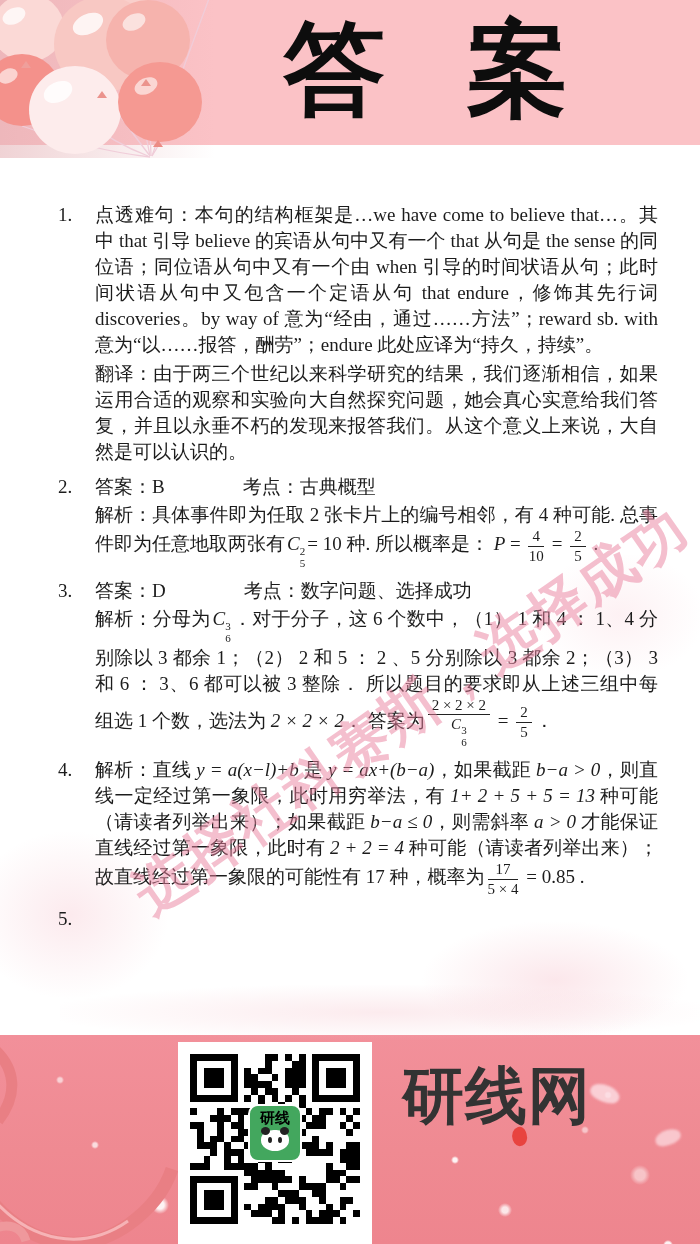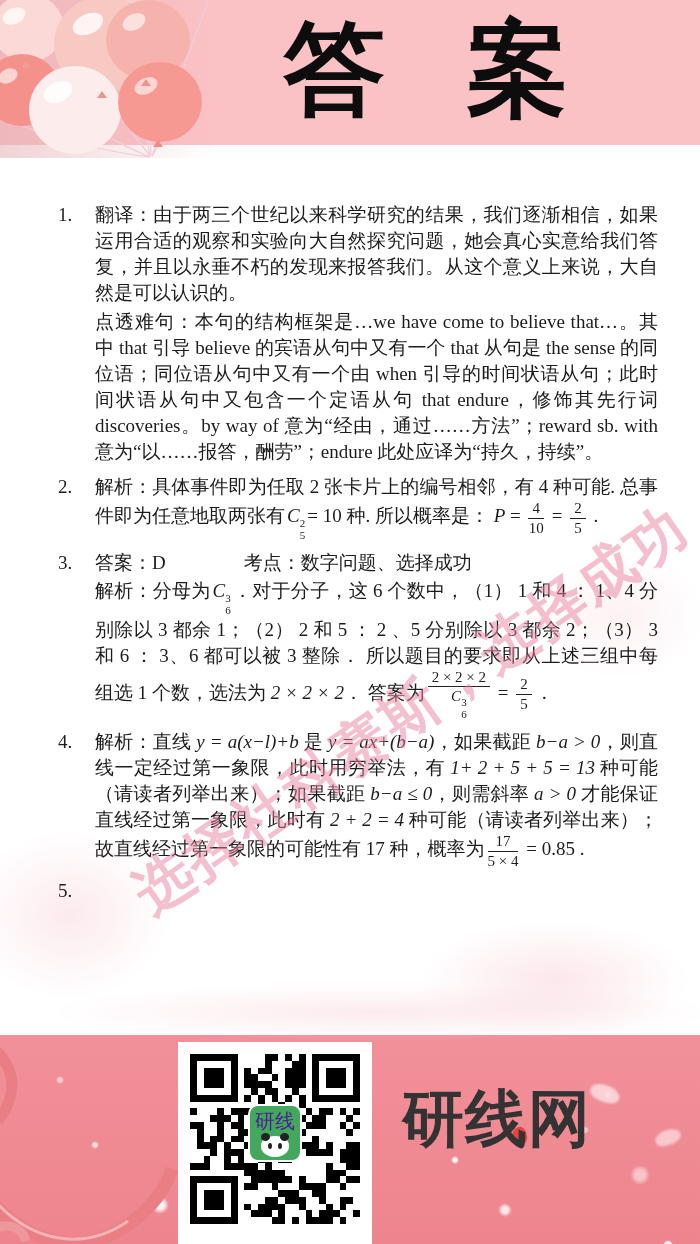--- a/index.html
+++ b/index.html
@@ -68,29 +68,29 @@
   .pt1{left:590px;top:50px;width:30px;height:17px;background:rgba(252,219,224,.85);border-radius:60% 50% 55% 40%;transform:rotate(25deg);filter:blur(1px);}
   .pt2{left:655px;top:95px;width:26px;height:15px;background:rgba(252,219,224,.75);border-radius:60% 50% 55% 40%;transform:rotate(-15deg);filter:blur(1px);}
   .pt3{left:512px;top:92px;width:15px;height:19px;background:#e8433f;border-radius:60% 40% 55% 45%;transform:rotate(-18deg);}
   .pt4{left:222px;top:155px;width:24px;height:14px;background:rgba(252,219,224,.7);border-radius:60% 50% 55% 40%;transform:rotate(40deg);filter:blur(1px);}
   .qr-panel{position:absolute;left:178px;top:7px;width:194px;height:202px;background:#ffffff;}
   .qr{position:absolute;left:12px;top:12px;}
   .qr-logo{
     position:absolute;left:70px;top:62px;width:54px;height:58px;background:#43a75e;
     border-radius:10px;border:2px solid #ffffff;box-sizing:border-box;text-align:center;
   }
-  .qr-logo-text{font-size:20px;font-weight:normal;color:#4c1d95;line-height:1.2;margin-top:3px;font-family:"Liberation Sans",sans-serif;}
+  .qr-logo-text{font-size:15px;font-weight:bold;color:#000000;line-height:1.2;margin-top:3px;font-family:"Liberation Sans",sans-serif;}
   .panda{position:relative;width:28px;height:21px;background:#ffffff;border-radius:45% 45% 50% 50%;margin:3px auto 0;}
   .panda::before,.panda::after{content:"";position:absolute;top:-3px;width:9px;height:8px;background:#222222;border-radius:50%;}
   .panda::before{left:0;}
   .panda::after{right:0;}
   .peyes{position:absolute;left:7px;top:7px;width:4px;height:6px;background:#222222;border-radius:50%;box-shadow:10px 0 0 #222222;}
   .brand{
     position:absolute;left:402px;top:30px;font-size:62px;line-height:1;font-weight:bold;
-    color:#333333;font-family:"Liberation Sans","DejaVu Sans",sans-serif;letter-spacing:1px;margin-top:23px;
+    color:#333333;font-family:"Liberation Sans","DejaVu Sans",sans-serif;letter-spacing:1px;
   }
 </style>
 </head>
 <body>
 
 <div class="page">
 
   <header class="hero" style="background: rgb(251, 194, 198);">
     <svg class="balloons" width="215" height="158" viewBox="0 0 215 158">
       <defs>
@@ -133,27 +133,28 @@
 
   <div class="splotch sp1"></div>
   <div class="splotch sp2"></div>
   <div class="splotch sp3"></div>
   <div class="splotch sp4"></div>
 
   <main class="answers" id="answers">
       <div class="item">
         <div class="num">1.</div>
         <div class="content">
+          <p class="para"><span class="run-text">点透难句：本句的结构框架是…we have come to believe that…。其中 that 引导 believe 的宾语从句中又有一个 that 从句是 the sense 的同位语；同位语从句中又有一个由 when 引导的时间状语从句；此时间状语从句中又包含一个定语从句 that endure，修饰其先行词 discoveries。by way of 意为“经由，通过……方法”；reward sb. with 意为“以……报答，酬劳”；endure 此处应译为“持久，持续”。</span></p>
           <p class="para"><span class="run-text">翻译：由于两三个世纪以来科学研究的结果，我们逐渐相信，如果运用合适的观察和实验向大自然探究问题，她会真心实意给我们答复，并且以永垂不朽的发现来报答我们。从这个意义上来说，大自然是可以认识的。</span></p>
-          <p class="para"><span class="run-text">点透难句：本句的结构框架是…we have come to believe that…。其中 that 引导 believe 的宾语从句中又有一个 that 从句是 the sense 的同位语；同位语从句中又有一个由 when 引导的时间状语从句；此时间状语从句中又包含一个定语从句 that endure，修饰其先行词 discoveries。by way of 意为“经由，通过……方法”；reward sb. with 意为“以……报答，酬劳”；endure 此处应译为“持久，持续”。</span></p>
         </div>
       </div>
       <div class="item">
         <div class="num">2.</div>
         <div class="content">
+          <div class="ansline"><span class="ans">答案：B</span><span class="topic">考点：古典概型</span></div>
           <p class="para"><span class="run-text">解析：具体事件即为任取 2 张卡片上的编号相邻，有 4 种可能. 总事件即为任意地取两张有</span><span class="comb"><span class="cbase">C</span><span class="ss">
                 <span class="sup">2</span>
                 <span class="sub">5</span>
               </span></span><span class="run-text">= 10 种. 所以概率是： </span><span class="run-math">P</span><span class="run-text"> = </span><span class="frac"><span class="fn"><span class="run-text">4</span></span><span class="fd"><span class="run-text">10</span></span></span><span class="run-text"> = </span><span class="frac"><span class="fn"><span class="run-text">2</span></span><span class="fd"><span class="run-text">5</span></span></span><span class="run-text"> .</span></p>
         </div>
       </div>
       <div class="item">
         <div class="num">3.</div>
         <div class="content">
           <div class="ansline"><span class="ans">答案：D</span><span class="topic">考点：数字问题、选择成功</span></div>

